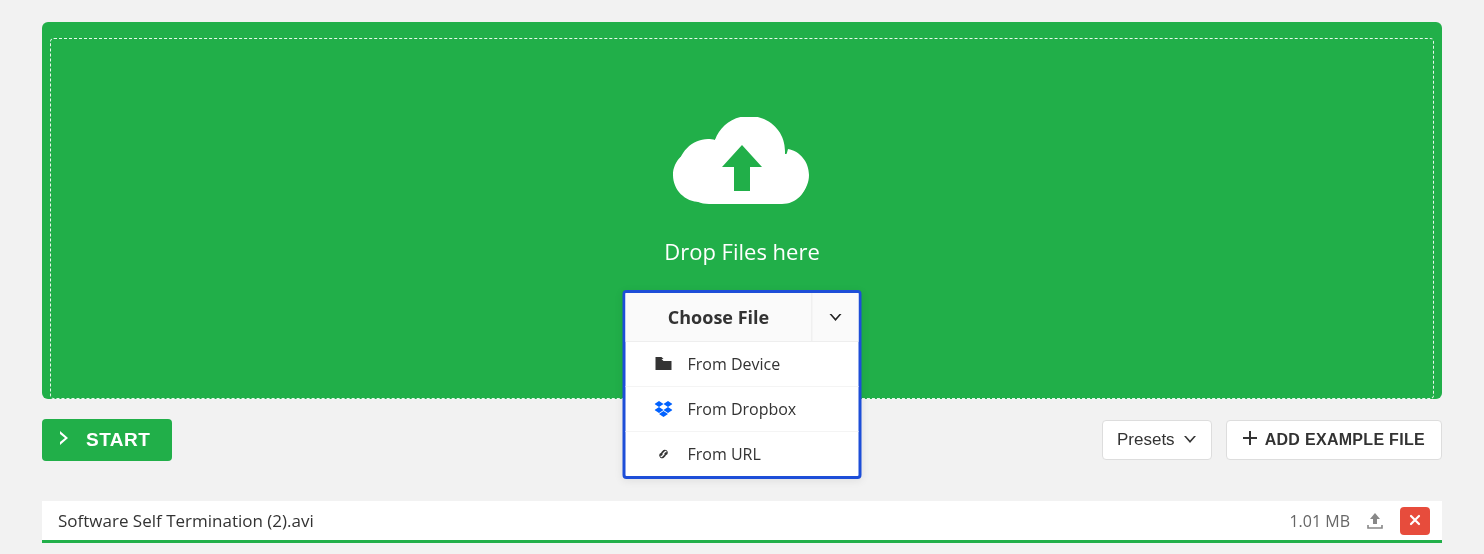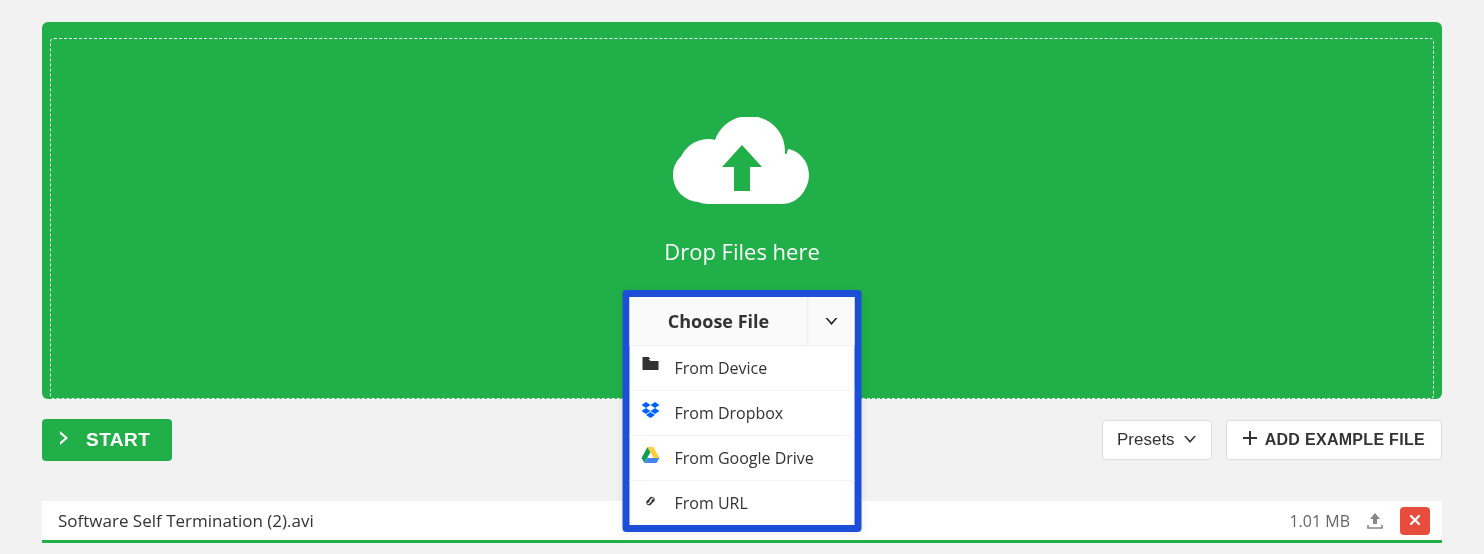--- a/index.html
+++ b/index.html
@@ -42,21 +42,21 @@
     margin-top: 14px;
     font-weight: 400;
   }
   .choose-file-panel {
     position: absolute;
     top: 290px;
     left: 50%;
     transform: translateX(-50%);
     width: 239px;
     background: #fff;
-    border: 7px solid #1d4ed8;
+    border: 3px solid #1d4ed8;
     border-radius: 4px;
     box-shadow: 0 2px 8px rgba(0,0,0,0.08);
     z-index: 5;
   }
   .choose-file-header {
     display: flex;
     height: 48px;
   }
   .choose-file-label {
     flex: 1;
@@ -75,22 +75,23 @@
     align-items: center;
     justify-content: center;
     background: #fafafa;
     cursor: pointer;
   }
   .choose-file-menu {
     border-top: 1px solid #eee;
   }
   .choose-file-item {
     display: flex;
+    align-items: center;
     gap: 14px;
-    padding: 11px 11px;
+    padding: 11px 28px;
     font-size: 16px;
     color: #333;
     cursor: pointer;
     border-top: 1px solid #f4f4f4;
   }
   .choose-file-item:first-child { border-top: none; }
   .choose-file-item .mi-icon {
     width: 20px;
     display: flex;
     justify-content: center;
@@ -273,30 +274,20 @@
       <div class="choose-file-item">
         <span class="mi-icon">
           <svg width="18" height="16" viewBox="0 0 18 16">
               <path fill="#0061ff" d="M4.5 0 L9 3 L4.5 6 L0 3 Z M13.5 0 L18 3 L13.5 6 L9 3 Z M0 9 L4.5 6 L9 9 L4.5 12 Z M9 9 L13.5 6 L18 9 L13.5 12 Z M4.5 13 L9 10 L13.5 13 L9 16 Z"></path>
             </svg>
         </span>
         <span>From Dropbox</span>
       </div>
       <div class="choose-file-item">
         <span class="mi-icon">
-          <svg width="18" height="16" viewBox="0 0 18 16">
-            <path fill="#0f9d58" d="M6 0 L0 11 L3 16 L9 5 Z"></path>
-            <path fill="#ffcd40" d="M6 0 L12 0 L18 11 L12 11 Z"></path>
-            <path fill="#4285f4" d="M3 16 L15 16 L18 11 L6 11 Z"></path>
-          </svg>
-        </span>
-        <span>From Google Drive</span>
-      </div>
-      <div class="choose-file-item">
-        <span class="mi-icon">
           <svg width="18" height="18" viewBox="0 0 18 18">
               <path fill="#333" d="M7 11 a3 3 0 0 1 0-4 l2-2 a3 3 0 0 1 4 4 l-1 1 -1.4-1.4 1-1 a1 1 0 1 0-1.4-1.4 l-2 2 a1 1 0 0 0 0 1.4 z M11 7 a3 3 0 0 1 0 4 l-2 2 a3 3 0 0 1-4-4 l1-1 1.4 1.4 -1 1 a1 1 0 1 0 1.4 1.4 l2-2 a1 1 0 0 0 0-1.4 z"></path>
             </svg>
         </span>
         <span>From URL</span>
       </div>
     </div>
   </div>
 
 </div>

